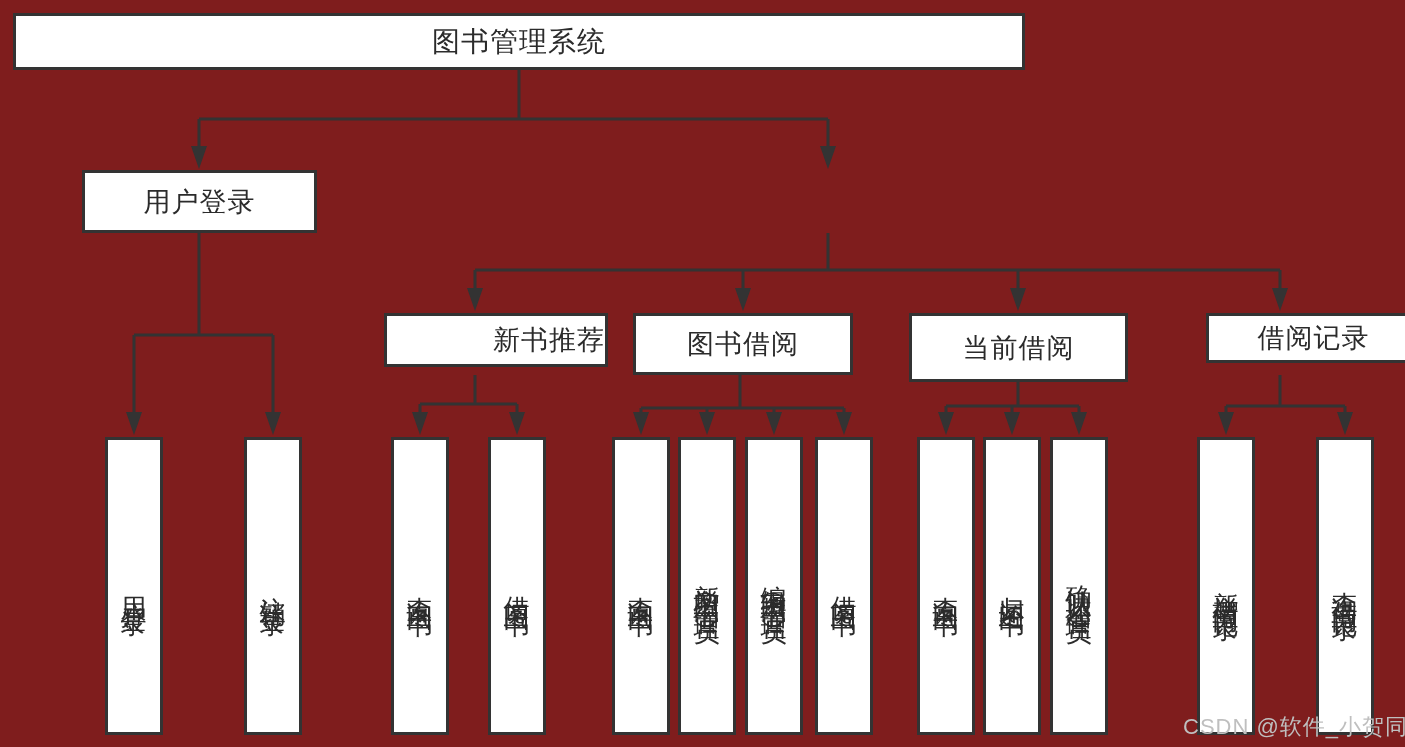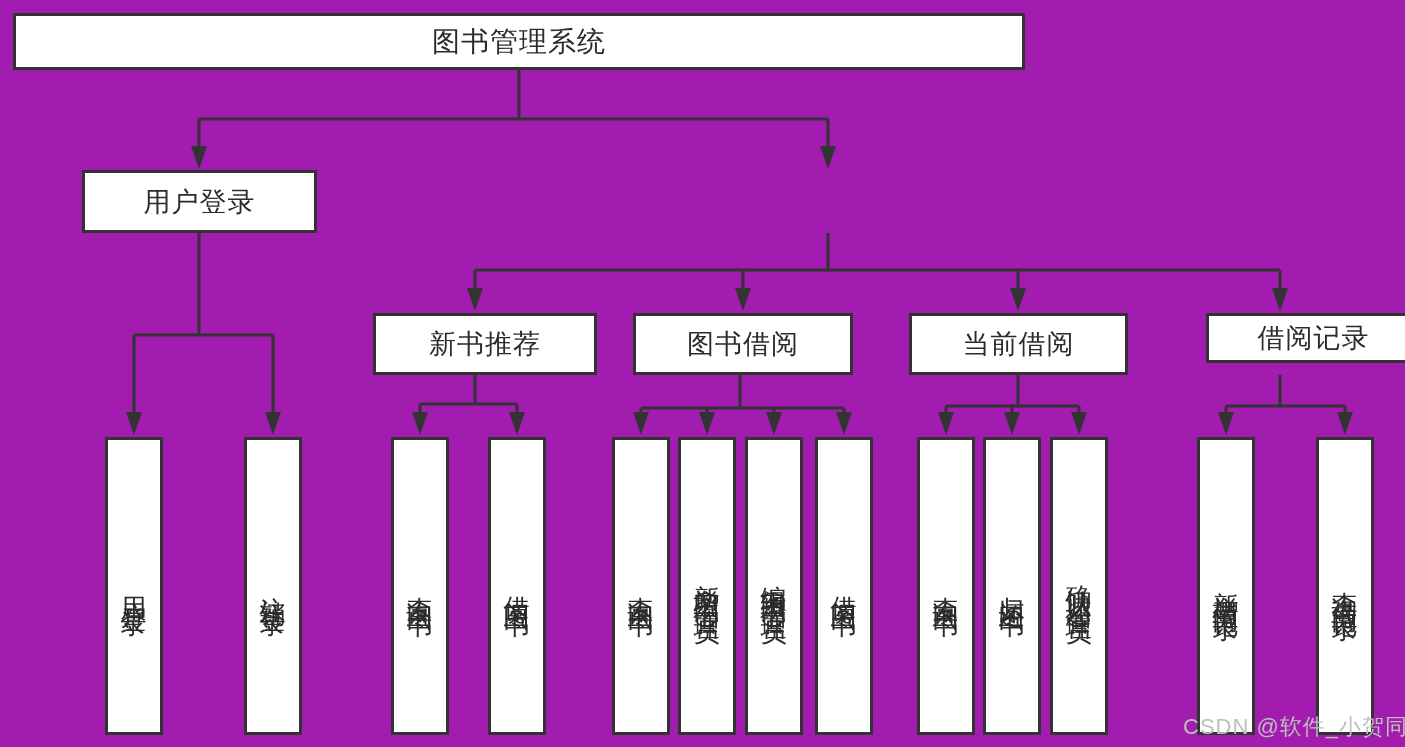--- a/index.html
+++ b/index.html
@@ -5,21 +5,21 @@
   html, body {
     margin: 0;
     padding: 0;
     background: #ffffff;
     font-family: "Liberation Sans", "DejaVu Sans", sans-serif;
   }
   #canvas {
     position: relative;
     width: 1405px;
     height: 747px;
-    background: #a21caf;
+    background: #7f1d1d;
     overflow: hidden;
   }
   #edges {
     position: absolute;
     left: 0; top: 0;
     width: 1405px;
     height: 747px;
     z-index: 1;
   }
   .node {
@@ -118,27 +118,27 @@
   </svg>
 
   <div class="node h root" style="left:13px; top:13px; width:1012px; height:57px;">
     <span>图书管理系统</span>
   </div>
 
   <div class="node h" style="left:82px; top:170px; width:235px; height:63px;">
     <span>用户登录</span>
   </div>
 
-  <div class="node h" style="left:373px; top:313px; width:224px; height:62px;">
+  <div class="node h" style="left:384px; top:313px; width:224px; height:54px;justify-content:flex-end;">
     <span>新书推荐</span>
   </div>
   <div class="node h" style="left:633px; top:313px; width:220px; height:62px;text-align:center;">
     <span>图书借阅</span>
   </div>
-  <div class="node h" style="left:909px; top:313px; width:219px; height:62px;">
+  <div class="node h" style="left:909px; top:313px; width:219px; height:69px;">
     <span>当前借阅</span>
   </div>
   <div class="node h" style="left:1206px; top:313px; width:215px; height:50px;">
     <span>借阅记录</span>
   </div>
 
   <div class="node leaf" style="left:105px;">
     <span class="vtext">用户登录</span>
   </div>
   <div class="node leaf" style="left:244px;">

